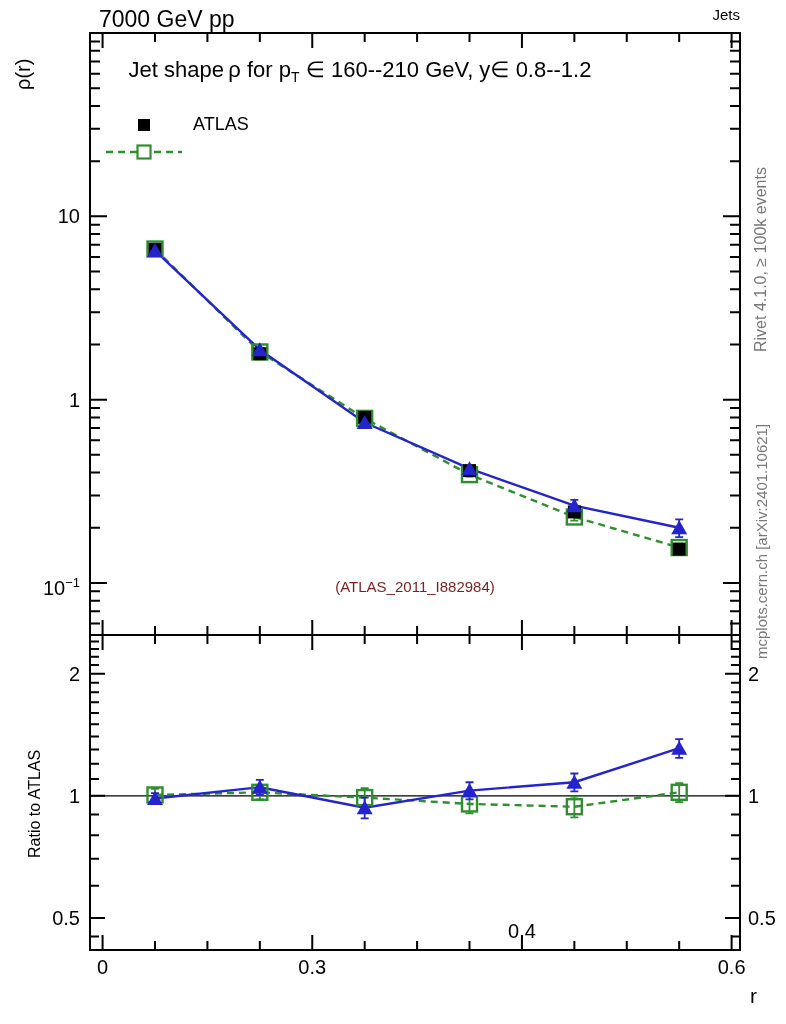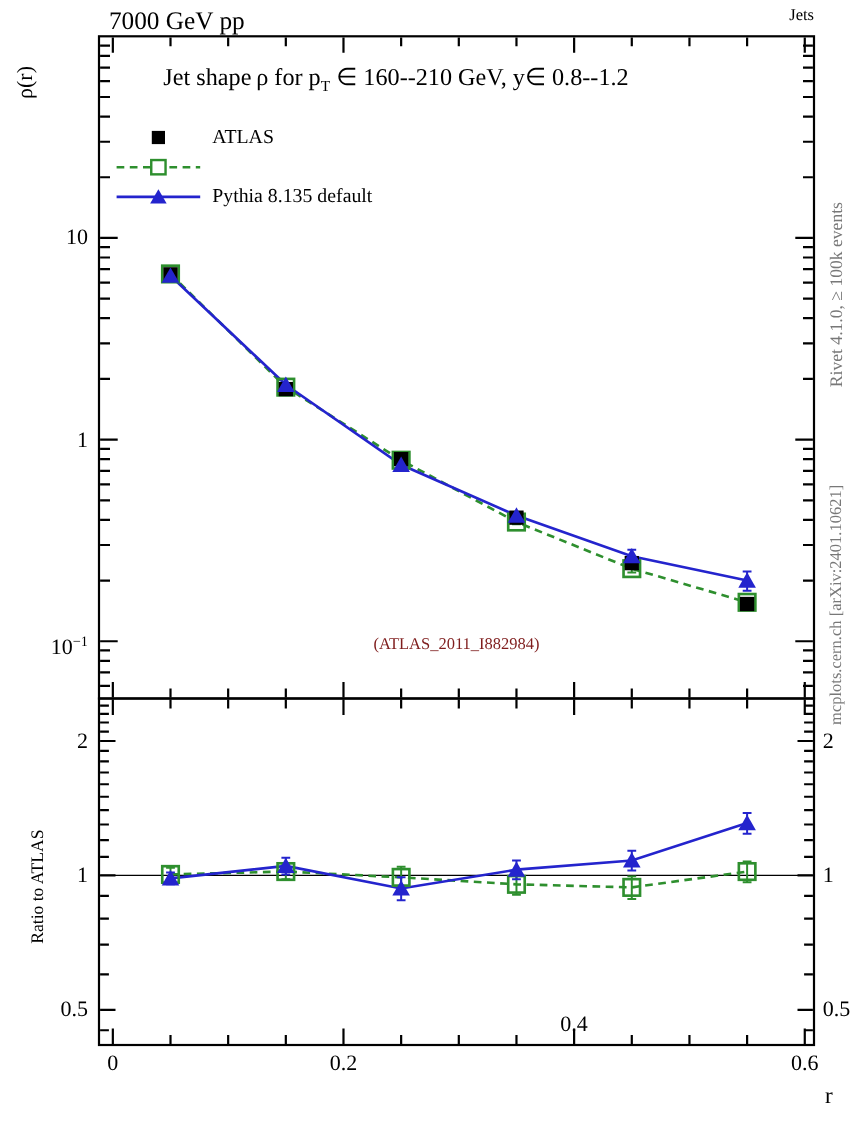--- a/index.html
+++ b/index.html
@@ -1,17 +1,17 @@
 <!DOCTYPE html>
 <html><head>
 <meta charset="utf-8">
 <style>
   html,body{margin:0;padding:0;background:#fff;}
   #app{position:relative;width:786px;height:1024px;background:#fff;overflow:hidden;
-       font-family:Liberation Serif, serif;color:#000;}
+       font-family:Liberation Sans, sans-serif;color:#000;}
   #plot{position:absolute;left:0;top:0;width:786px;height:1024px;}
   #ticklabels{position:absolute;left:0;top:0;width:786px;height:1024px;pointer-events:none;}
   .hdr-left{position:absolute;left:99px;top:6px;font-size:23px;}
   .hdr-right{position:absolute;left:600px;top:6px;width:140px;text-align:right;font-size:15px;}
   .title{position:absolute;left:125px;top:57px;width:470px;text-align:center;font-size:22px;white-space:nowrap;}
   .title sub{font-size:14px;}
   .rot{position:absolute;transform-origin:0 0;transform:rotate(-90deg);white-space:nowrap;}
   .ylabel-main{left:12px;top:90px;font-size:20px;}
   .ylabel-ratio{left:26px;top:858px;font-size:16px;}
   .side-top{left:752px;top:352px;font-size:16px;color:#787878;}
@@ -121,42 +121,33 @@
         <span class="legend-label">ATLAS</span>
       </div>
       <div class="legend-row">
         <svg width="80" height="18">
           <line x1="2" y1="9" x2="78" y2="9" stroke="#2e8f2e" stroke-width="2.4" stroke-dasharray="7,5"></line>
           <g>
             <rect x="33.5" y="2.5" width="13" height="13" fill="#fff" stroke="#2e8f2e" stroke-width="2.2"></rect>
           </g>
         </svg>
       </div>
-      <div class="legend-row">
-        <svg width="80" height="18">
-          <line x1="2" y1="9" x2="78" y2="9" stroke="#2424cd" stroke-width="2.4"></line>
-          <g>
-            <path d="M40 2L47.5 15L32.5 15Z" fill="#2424cd"></path>
-          </g>
-        </svg>
-        <span class="legend-label">Pythia 8.135 default</span>
-      </div>
     </div>
 
   <div class="watermark">(ATLAS_2011_I882984)</div>
   <div class="xlabel">r</div>
 
   <div id="ticklabels">
       <div class="tick" style="left: 22px; width: 58px; top: 205.313px; text-align: right;"><span>10</span></div>
       <div class="tick" style="left: 22px; width: 58px; top: 388.626px; text-align: right;"><span>1</span></div>
       <div class="tick" style="left: 22px; width: 58px; top: 571.94px; text-align: right;"><span>10</span><sup>−1</sup></div>
       <div class="tick" style="left: 22px; width: 58px; top: 662.629px; text-align: right;">2</div>
       <div class="tick" style="left: 748px; width: 60px; top: 662.629px; text-align: left;">2</div>
       <div class="tick" style="left: 22px; width: 58px; top: 784.815px; text-align: right;">1</div>
       <div class="tick" style="left: 748px; width: 60px; top: 784.815px; text-align: left;">1</div>
       <div class="tick" style="left: 22px; width: 58px; top: 907.002px; text-align: right;">0.5</div>
       <div class="tick" style="left: 748px; width: 60px; top: 907.002px; text-align: left;">0.5</div>
       <div class="tick" style="left: 67.5806px; width: 70px; top: 956px; text-align: center;">0</div>
-      <div class="tick" style="left: 277.258px; width: 70px; top: 956px; text-align: center;">0.2</div>
+      <div class="tick" style="left: 277.258px; width: 70px; top: 956px; text-align: center;">0.3</div>
       <div class="tick" style="left: 486.935px; width: 70px; top: 920px; text-align: center;">0.4</div>
       <div class="tick" style="left: 696.613px; width: 70px; top: 956px; text-align: center;">0.6</div>
     </div>
 </div>
 
 </body></html>

